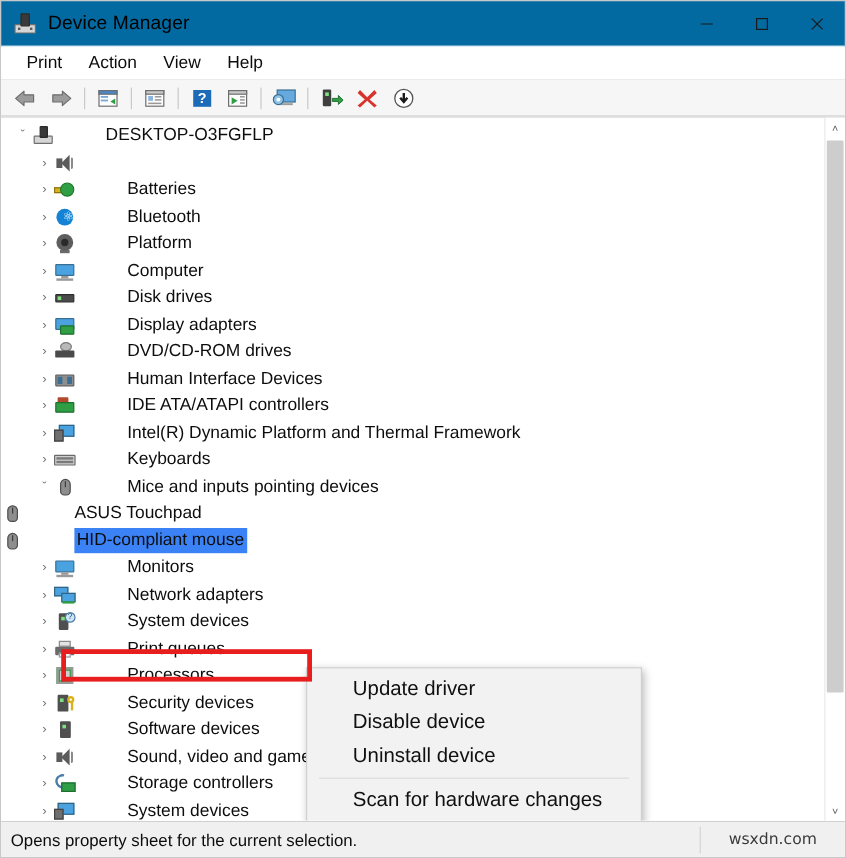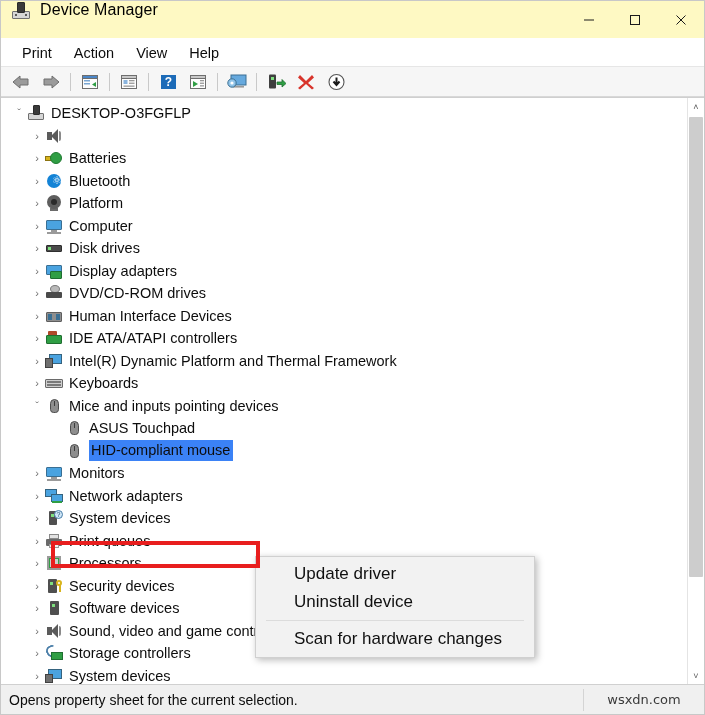--- a/index.html
+++ b/index.html
@@ -13,22 +13,22 @@
     position: relative;
     width: 705px; height: 715px;
     background: #ffffff;
     border: 1px solid #c8c8c8;
     display: flex; flex-direction: column;
   }
 
   
   #titlebar {
     height: 38px; flex: none;
-    display: flex; align-items: flex-start;
-    background: #fef9c3;
+    display: flex; align-items: center;
+    background: #0369a1;
     border-bottom: 1px solid #ffffff;
   }
   #title-icon {
     width: 20px; height: 20px; margin-left: 10px; margin-right: 9px;
     position: relative; flex: none;
   }
   .ti-base { position:absolute; left:1px; bottom:2px; width:18px; height:8px;
              background:#d6d6d6; border:1px solid #6f6f6f; border-radius:1px; }
   .ti-tower { position:absolute; left:6px; top:1px; width:8px; height:11px;
               background:#3a3a3a; border:1px solid #2b2b2b; border-radius:1px; }
@@ -93,31 +93,31 @@
     font-size: 14.5px; color: #0d0d0d;
     white-space: nowrap;
     position: relative;
   }
   .chev {
     width: 16px; flex:none;
     display:flex; align-items:center; justify-content:center;
     color: #707070; font-size: 11px;
   }
   .row-icon { width: 18px; height: 18px; flex:none; margin-right: 6px; position:relative; }
-  .row-label { line-height: 18px; }
+  .row-label { line-height: 18px; margin-left: 37px; }
   .row.selected .row-label {
     background: #3b82f6;
     padding: 1px 3px 2px 2px;
   }
   .row.selected { background: transparent; }
 
   
   .d0 { padding-left: 10px; }
   .d1 { padding-left: 28px; }
-  .d2 { padding-left: 64px; }
+  .d2 { }
   .speaker-body { position:absolute; left:2px; top:5px; width:5px; height:8px; background:#5b5b5b; }
   .speaker-cone { position:absolute; left:6px; top:2px; width:0; height:0;
                   border-top:7px solid transparent; border-bottom:7px solid transparent;
                   border-right:7px solid #5b5b5b; }
   .speaker-w1 { position:absolute; left:14px; top:4px; width:2px; height:10px;
                 border-right:2px solid #8a8a8a; border-radius:0 6px 6px 0; }
 
   .batt-c { position:absolute; left:5px; top:3px; width:12px; height:12px;
             background:#2f9e44; border-radius:50%; border:1px solid #1f7a31; }
   .batt-p { position:absolute; left:0px; top:7px; width:8px; height:5px;
@@ -655,20 +655,21 @@
         <div class="chev">›</div>
         <div class="row-icon">
           <div class="sys-s"></div>
             <div class="sys-c"></div>
         </div>
         <div class="row-label">System devices</div>
       </div>
 
       <div id="ctxmenu">
         <div class="ctx-item">Update driver</div>
+        <div class="ctx-item">Disable device</div>
         <div class="ctx-item">Uninstall device</div>
         <div class="ctx-sep"></div>
         <div class="ctx-item">Scan for hardware changes</div>
 
       </div>
 
       <div class="redbox" id="redbox-device"></div>
 
     </div>
 

